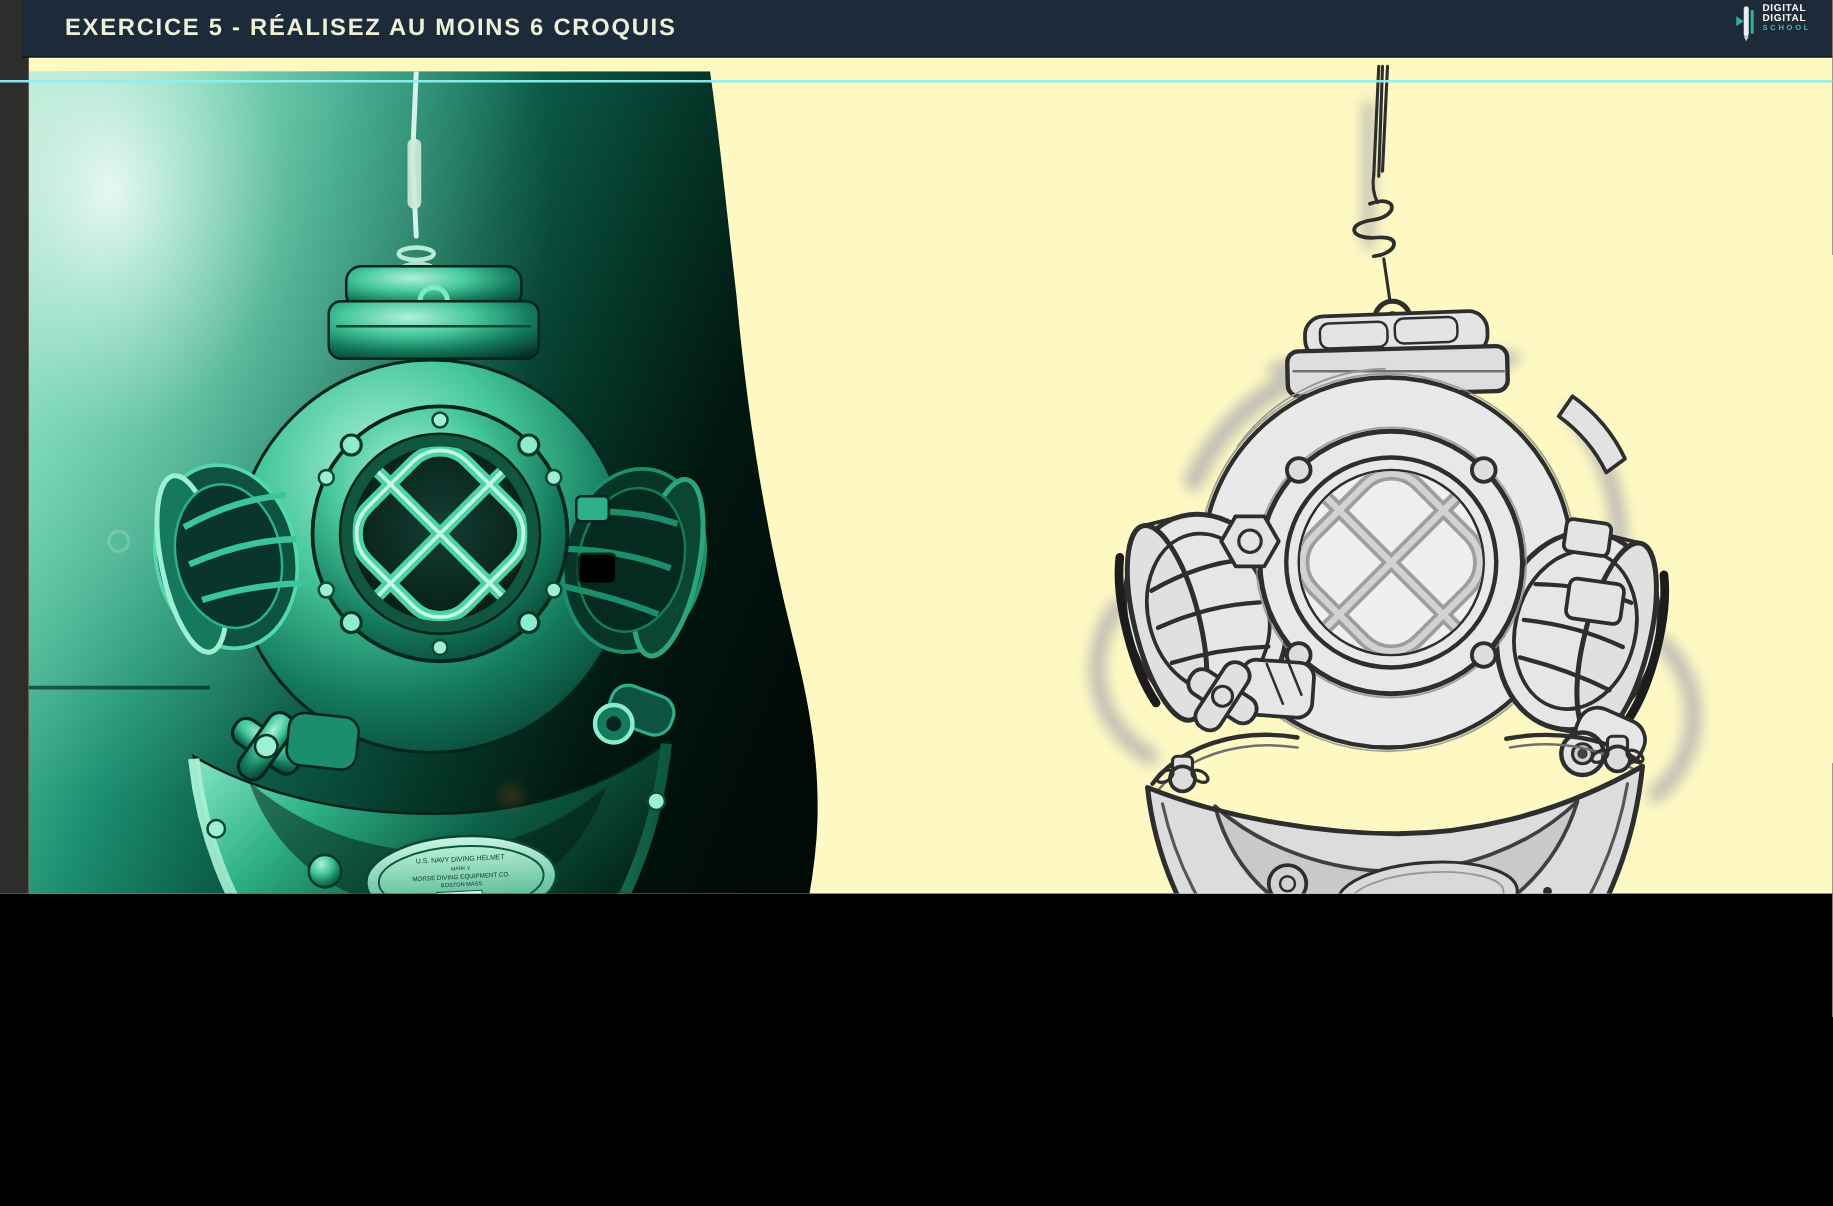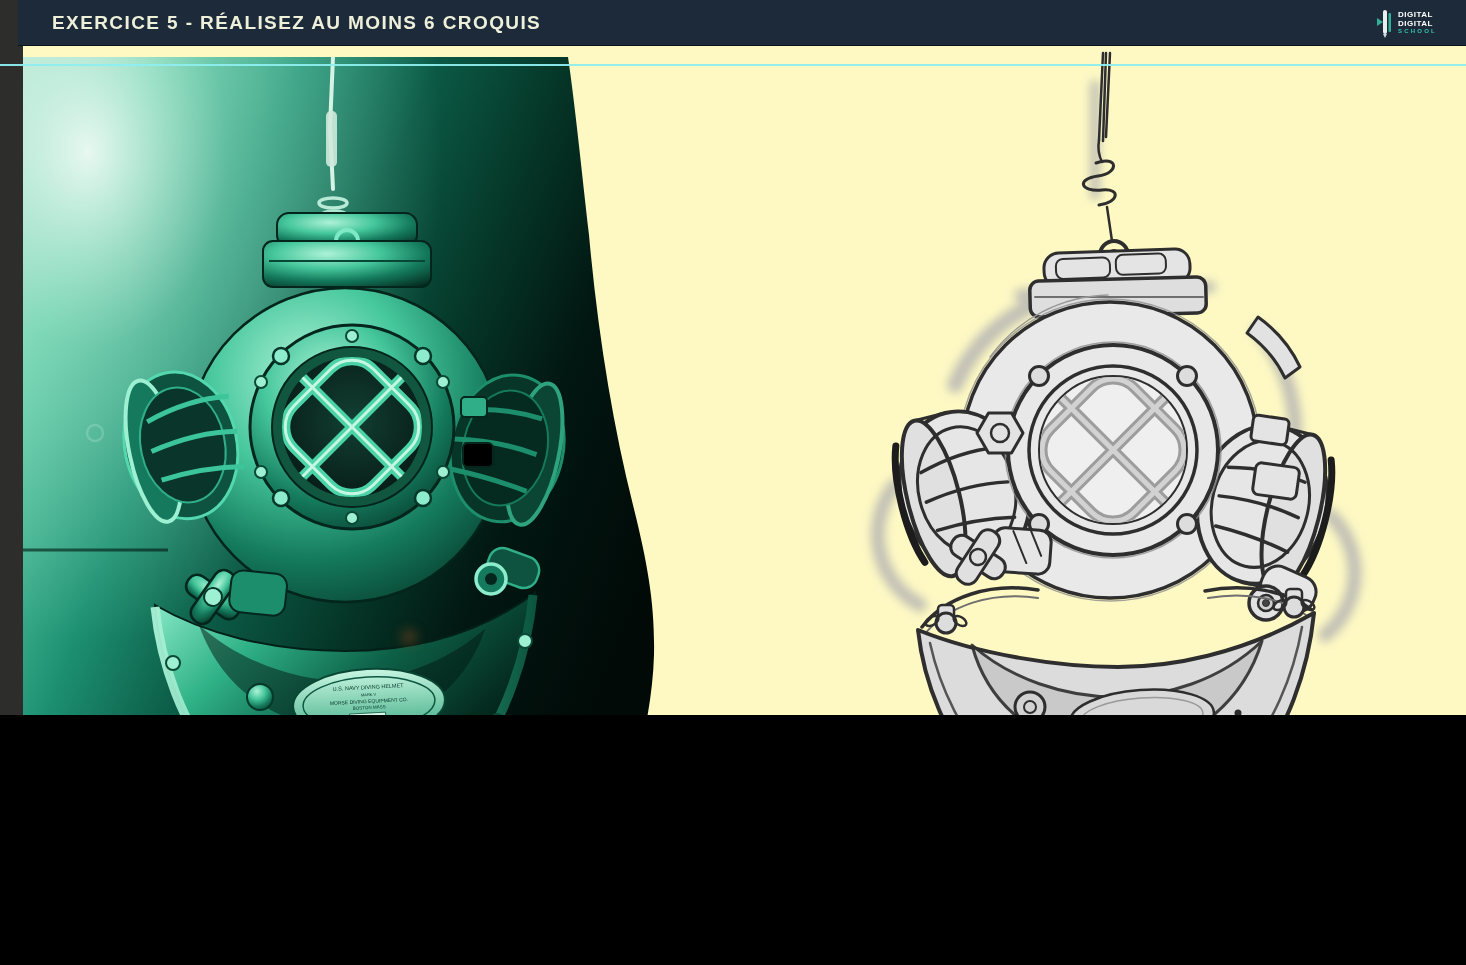--- a/index.html
+++ b/index.html
@@ -6,21 +6,21 @@
   .screen{position:relative;width:1466px;height:715px;overflow:hidden;
           background:#fef9c3;font-family:"Liberation Sans",sans-serif;padding-left:20px;}
 
   
   .pasteboard-strip{position:absolute;left:0;top:0;width:23px;height:935px;background:#2d2d2b;z-index:3;}
 
   
   .banner{position:absolute;left:18px;top:0;width:1448px;height:45px;background:#1c2a39;
           border-bottom:1px solid #0a141d;display:flex;align-items:center;z-index:4;}
   .banner-title{padding-left:34px;font-size:19px;font-weight:bold;letter-spacing:1.4px;color:#eef0da;white-space:nowrap;}
-  .logo{position:absolute;right:16px;top:3px;width:74px;height:40px;overflow:hidden;display:flex;align-items:center;gap:4px;}
+  .logo{position:absolute;right:4px;top:3px;width:74px;height:40px;overflow:hidden;display:flex;align-items:flex-start;gap:4px;}
   .logo-text{display:flex;flex-direction:column;line-height:1.05;}
   .logo-l1,.logo-l2{color:#fff;font-size:8px;font-weight:bold;letter-spacing:.5px;white-space:nowrap;}
   .logo-l3{color:#35c4ae;font-size:6px;font-weight:bold;letter-spacing:2.2px;white-space:nowrap;}
 
   
   .guide{position:absolute;left:0;width:1466px;height:2px;background:#8deef0;opacity:.95;z-index:6;}
   .guide-top{top:64px;}
   .guide-bottom{top:831px;}
 
   .photo-svg{position:absolute;left:23px;top:45px;z-index:2;}

